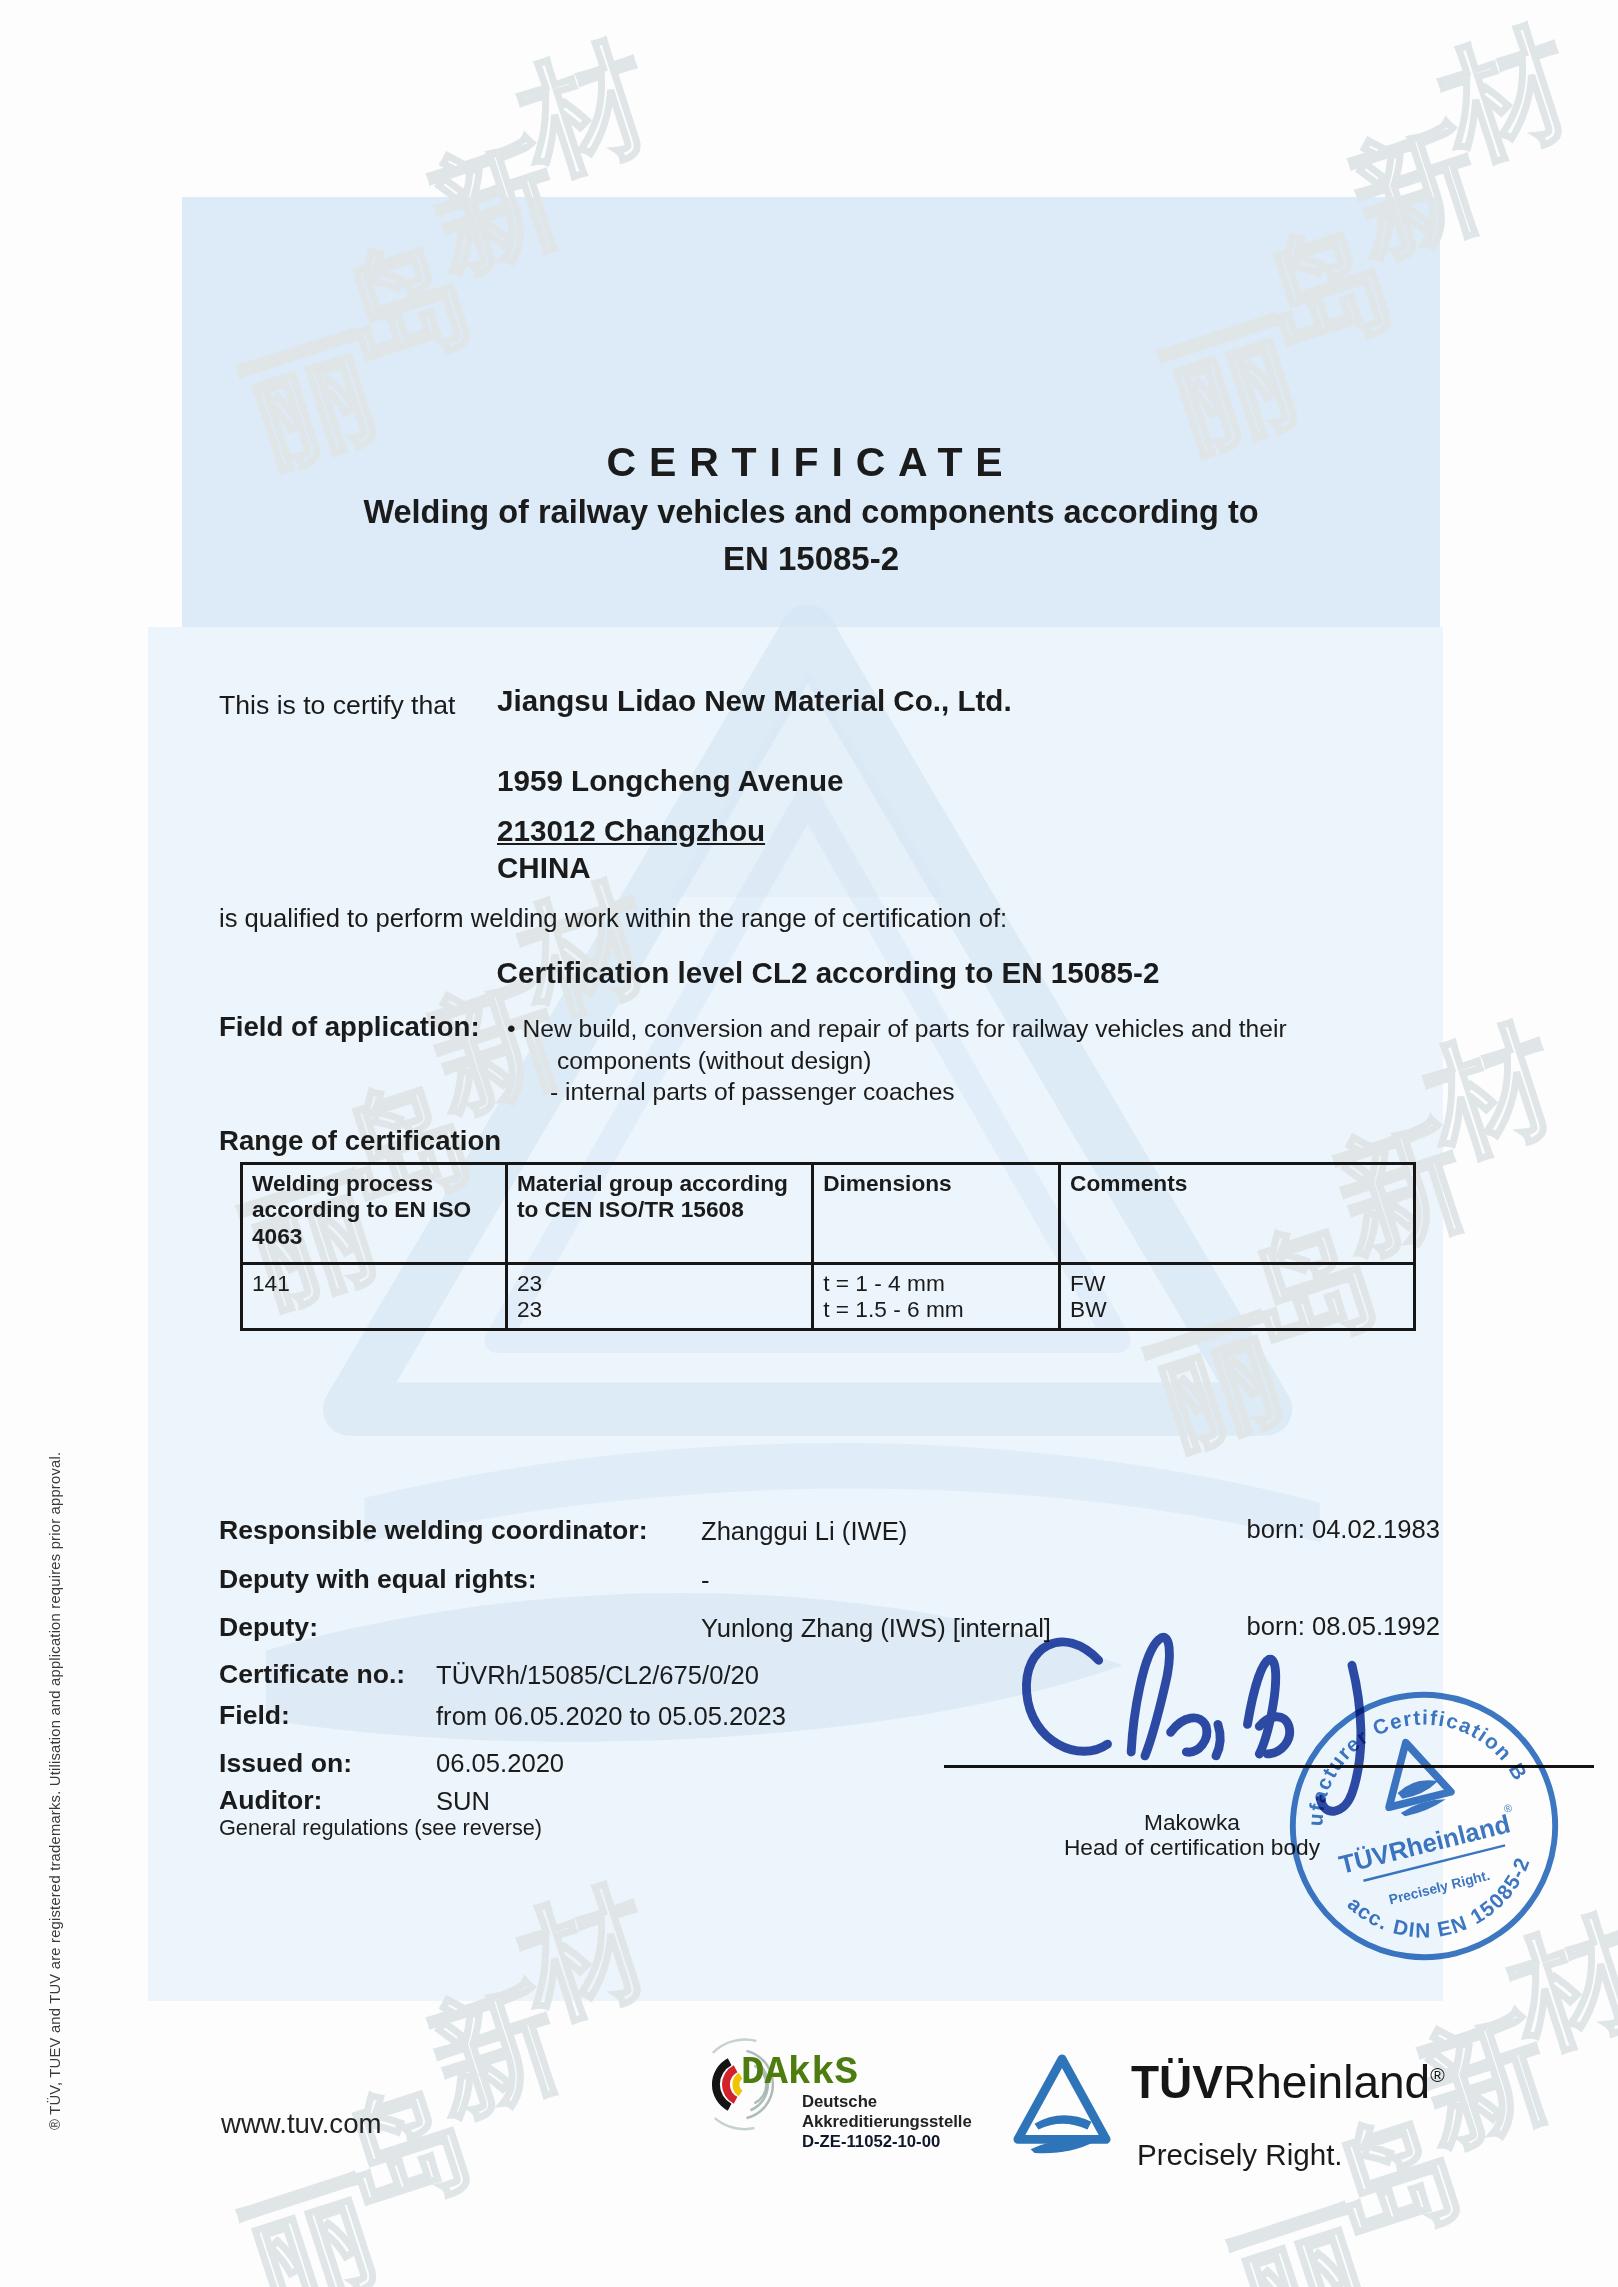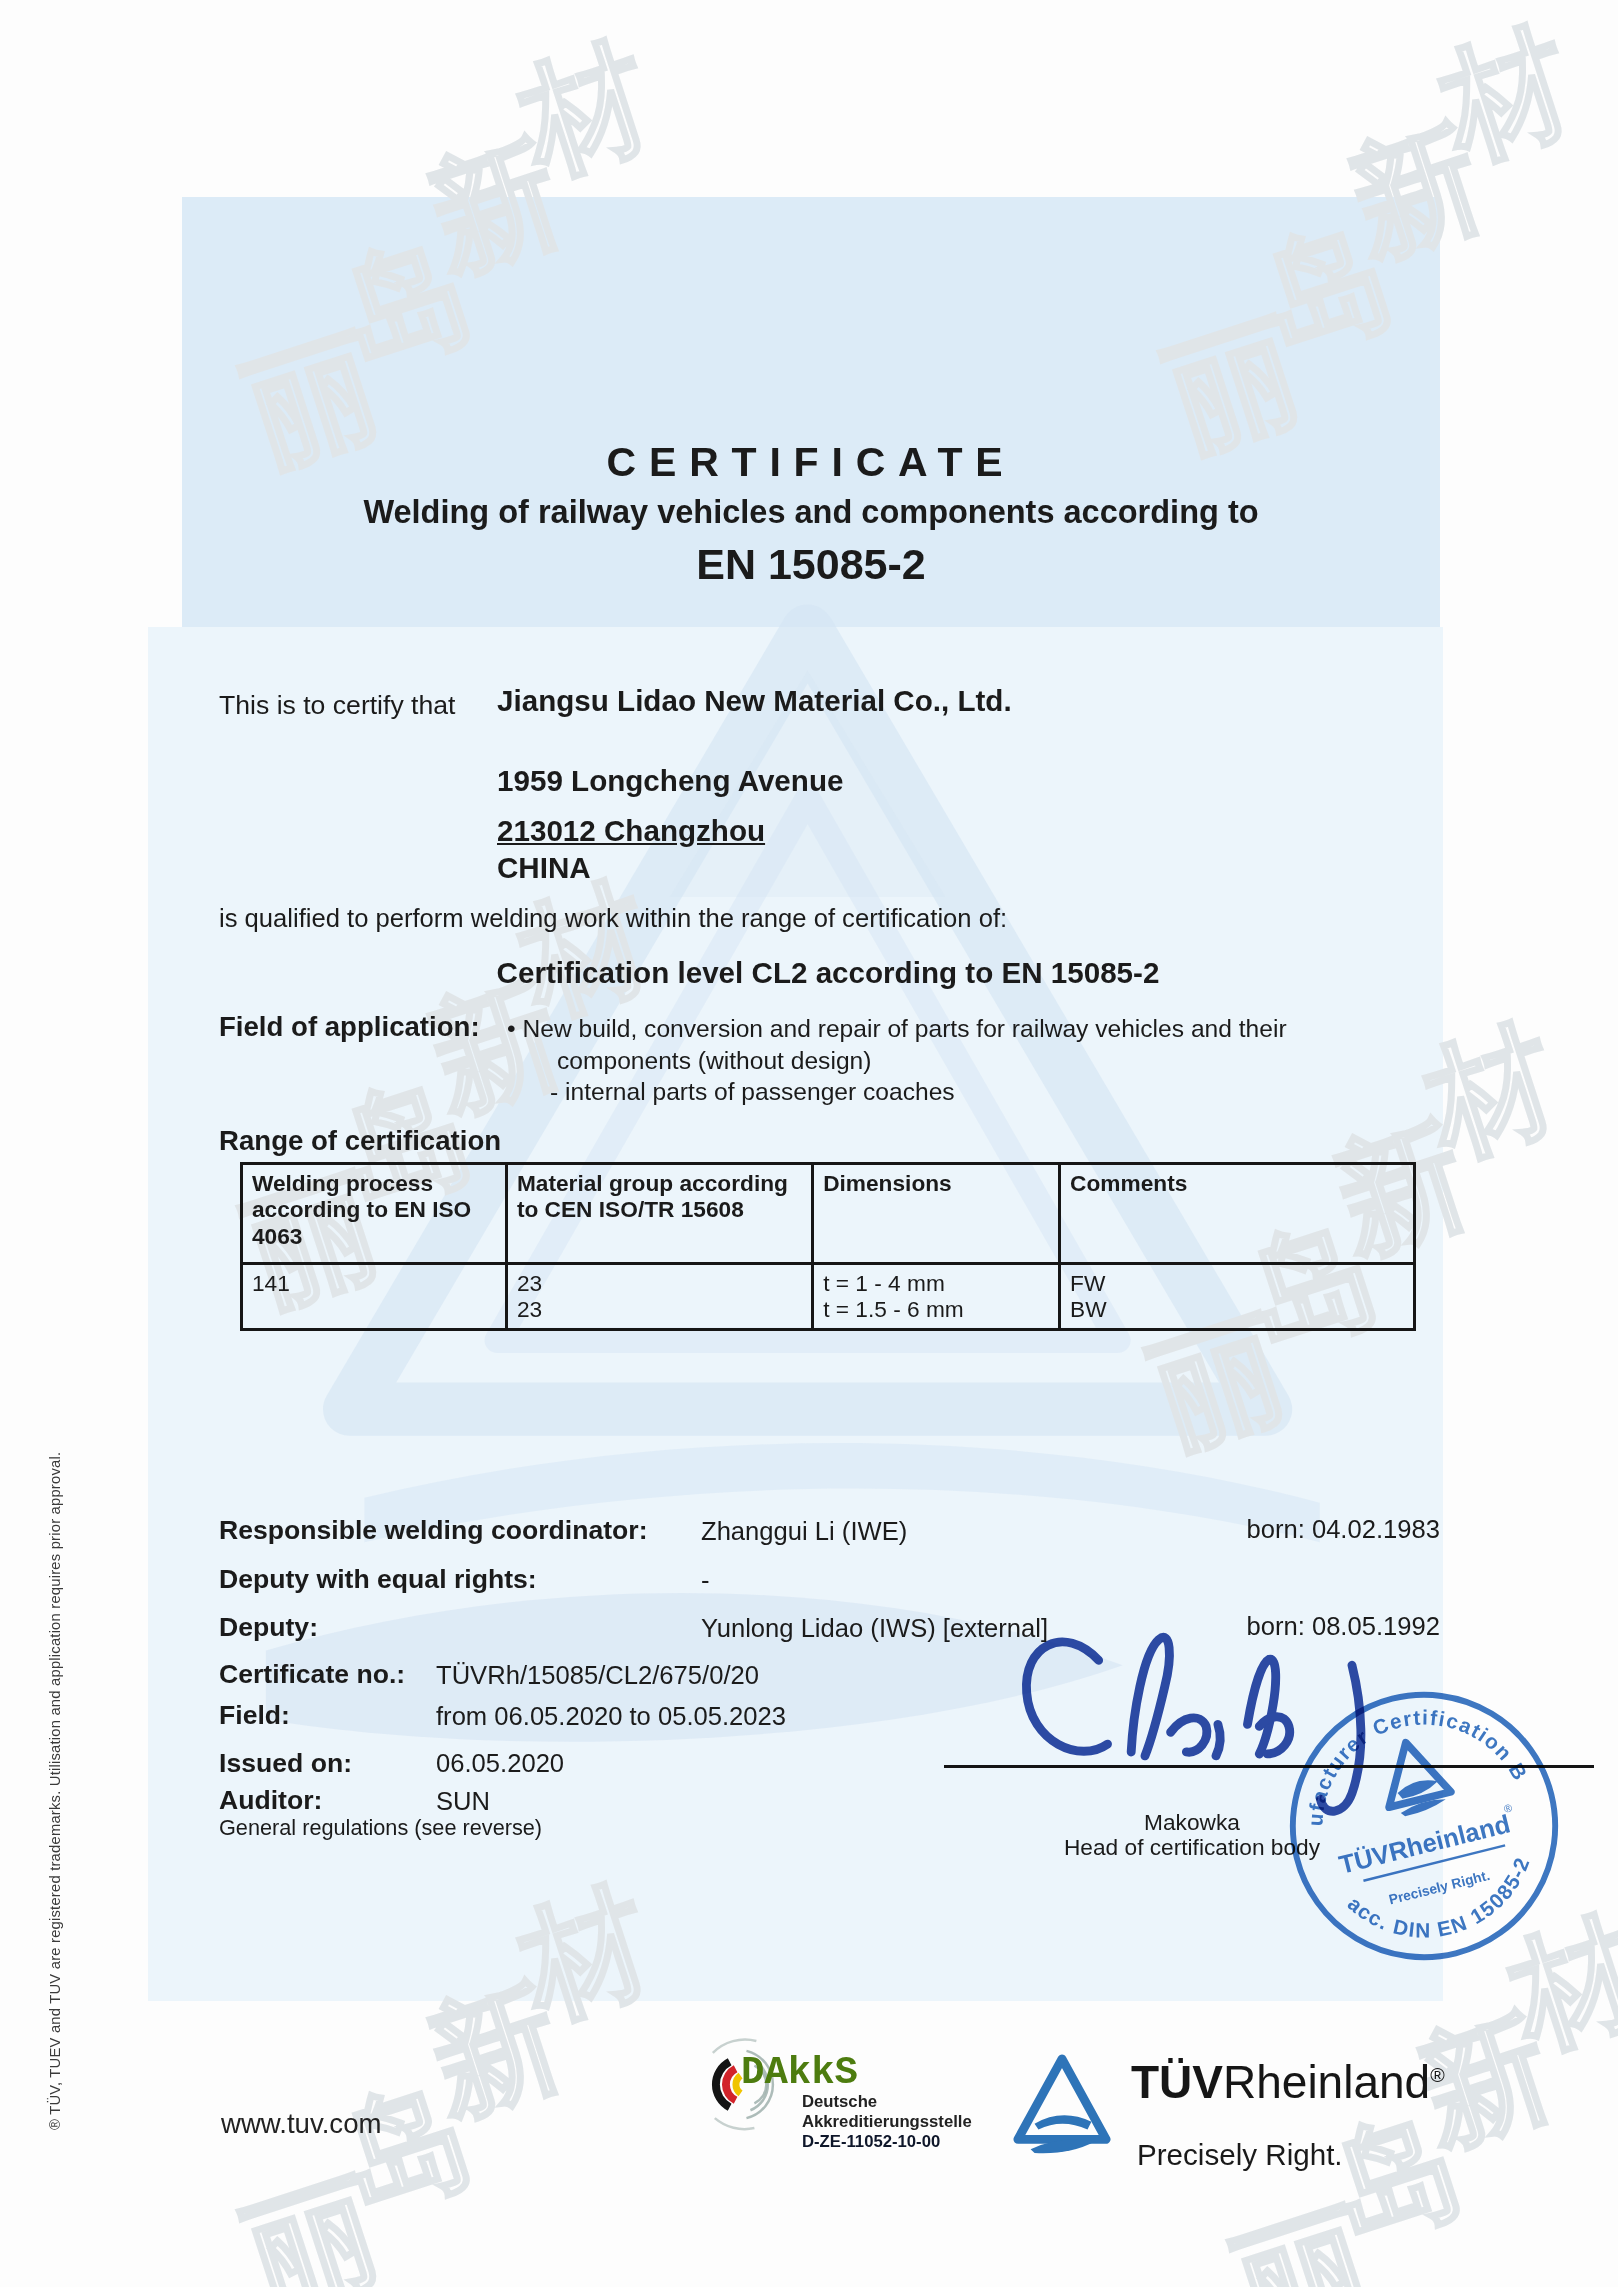--- a/index.html
+++ b/index.html
@@ -74,21 +74,21 @@
     </div>
   <div class="wm" style="left:1241px;top:1921px;">
       <span class="wmc" style="left: 0px; top: 290px;">丽</span>
       <span class="wmc" style="left: 91px; top: 193px;">岛</span>
       <span class="wmc" style="left: 181px; top: 97px;">新</span>
       <span class="wmc" style="left: 272px; top: 0px;">材</span>
     </div>
 
   <div class="t b ctr" style="left:182px;width:1258px;top:494px;font-size:32.5px;z-index:5;">Welding of railway vehicles and components according to</div>
   <div class="t b ctr" style="left:182px;width:1258px;top:439px;font-size:41px;letter-spacing:12.8px;z-index:5;">CERTIFICATE</div>
-  <div class="t b ctr" style="left:182px;width:1258px;top:540px;font-size:43px;z-index:5;">EN 15085-2</div>
+  <div class="t b ctr" style="left:182px;width:1258px;top:540px;font-size:33px;z-index:5;">EN 15085-2</div>
 
   <div class="t z5" style="left:219px;top:690px;font-size:26.6px;">This is to certify that</div>
   <div class="t b z5" style="left:497px;top:684px;font-size:29.6px;">Jiangsu Lidao New Material Co., Ltd.</div>
   <div class="t b z5" style="left:497px;top:764px;font-size:29.6px;">1959 Longcheng Avenue</div>
   <div class="t b z5" style="left:497px;top:814px;font-size:29.6px;text-decoration:underline;">213012 Changzhou</div>
   <div class="t b z5" style="left:497px;top:851px;font-size:29.6px;">CHINA</div>
   <div class="t z5" style="left:219px;top:904px;font-size:25.6px;">is qualified to perform welding work within the range of certification of:</div>
   <div class="t b ctr z5" style="left:296px;width:1064px;top:956px;font-size:29.6px;">Certification level CL2 according to EN 15085-2</div>
 
   <div class="t b z5" style="left:219px;top:1011px;font-size:27.6px;">Field of application:</div>
@@ -127,21 +127,21 @@
     </table>
 
   <div class="t b z5" style="left:219px;top:1515px;font-size:26.6px;">Responsible welding coordinator:</div>
   <div class="t z5" style="left:701px;top:1517px;font-size:25.6px;">Zhanggui Li (IWE)</div>
   <div class="t z5" style="left:1024px;width:416px;top:1515px;font-size:25.6px;text-align:right;">born: 04.02.1983</div>
 
   <div class="t b z5" style="left:219px;top:1564px;font-size:26.6px;">Deputy with equal rights:</div>
   <div class="t z5" style="left:701px;top:1566px;font-size:25.6px;">-</div>
 
   <div class="t b z5" style="left:219px;top:1612px;font-size:26.6px;">Deputy:</div>
-  <div class="t z5" style="left:701px;top:1614px;font-size:25.6px;">Yunlong Lidao (IWS) [external]</div>
+  <div class="t z5" style="left:701px;top:1614px;font-size:25.6px;">Yunlong Zhang (IWS) [internal]</div>
   <div class="t z5" style="left:1024px;width:416px;top:1612px;font-size:25.6px;text-align:right;">born: 08.05.1992</div>
 
   <div class="t b z5" style="left:219px;top:1659px;font-size:26.6px;">Certificate no.:</div>
   <div class="t z5" style="left:436px;top:1661px;font-size:25.6px;">TÜVRh/15085/CL2/675/0/20</div>
 
   <div class="t b z5" style="left:219px;top:1700px;font-size:26.6px;">Field:</div>
   <div class="t z5" style="left:436px;top:1702px;font-size:25.6px;">from 06.05.2020 to 05.05.2023</div>
 
   <div class="t b z5" style="left:219px;top:1748px;font-size:26.6px;">Issued on:</div>
   <div class="t z5" style="left:436px;top:1749px;font-size:25.6px;">06.05.2020</div>

